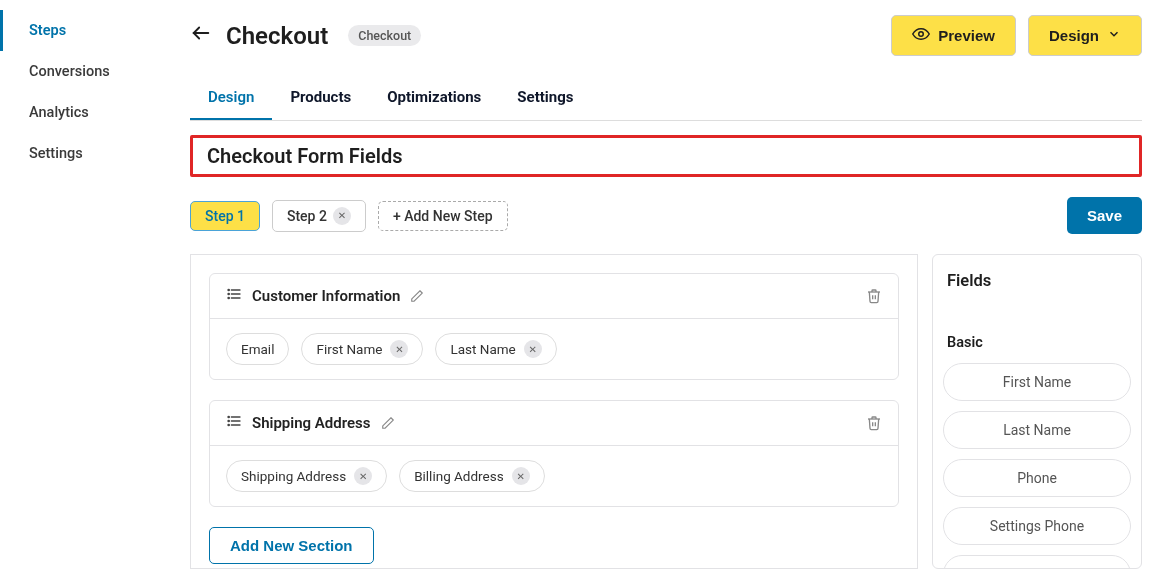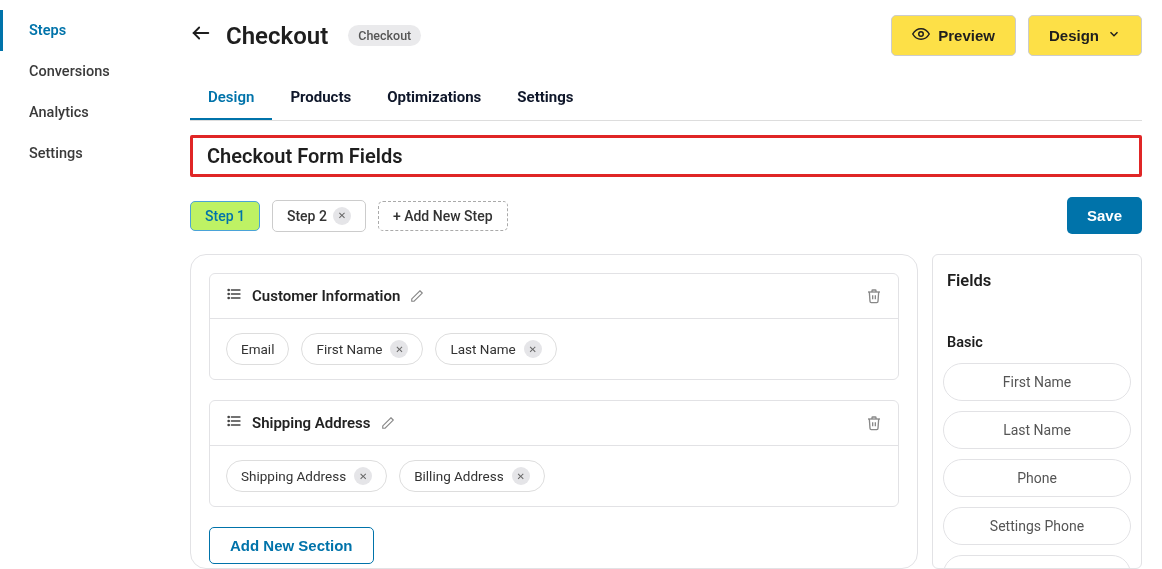--- a/index.html
+++ b/index.html
@@ -29,28 +29,28 @@
   .tab.active { color: #0073aa; border-bottom: 2.5px solid #0073aa; font-weight: 600; }
 
   
   .section-heading-wrap { display: inline-block; border: 3px solid #e02626; border-radius: 2px; padding: 6px 14px; margin-bottom: 20px; }
   .section-heading { font-size: 20px; font-weight: 600; color: #1e1e1e; }
 
   
   .step-row { display: flex; align-items: center; justify-content: space-between; margin-bottom: 20px; }
   .step-left { display: flex; gap: 12px; align-items: center; }
   .step-chip { display: inline-flex; align-items: center; gap: 6px; padding: 6px 14px; border: 1px solid #ccc; border-radius: 5px; font-size: 14px; font-weight: 500; cursor: pointer; background: #fff; color: #333; }
-  .step-chip.active { border-color: #4aa3d8; color: #0073aa; background: #bef264; }
+  .step-chip.active { border-color: #4aa3d8; color: #0073aa; background: #fde047; }
   .chip-close { display: inline-flex; align-items: center; justify-content: center; width: 18px; height: 18px; border-radius: 50%; background: #e5e5e8; color: #666; font-size: 10px; cursor: pointer; }
   .step-chip.add { border: 1.5px dashed #aaa; color: #333; font-weight: 500; }
   .save-btn { background: #0073aa; color: #fff; border: none; border-radius: 5px; padding: 10px 20px; font-size: 15px; font-weight: 600; cursor: pointer; }
 
   
   .content-row { display: flex; gap: 14px; flex: 1; min-height: 0; }
-  .sections-col { flex: 1; border: 1px solid #e2e2e5; border-radius: 16px; padding: 18px; overflow: auto; }
+  .sections-col { flex: 1; border: 1px solid #e2e2e5; border-radius: 0; padding: 18px; overflow: auto; }
   .section-box { border: 1px solid #e2e2e5; border-radius: 6px; margin-bottom: 20px; }
   .section-head { display: flex; align-items: center; gap: 10px; padding: 12px 16px; border-bottom: 1px solid #e2e2e5; font-size: 15px; font-weight: 600; color: #222; }
   .section-head .spacer { flex: 1; }
   .icon-btn { color: #888; cursor: pointer; display: inline-flex; }
   .icon-list { font-size: 16px; color: #444; }
   .section-body { padding: 14px 16px; display: flex; gap: 12px; flex-wrap: wrap; }
   .field-chip { display: inline-flex; align-items: center; gap: 8px; padding: 6px 14px; border: 1px solid #ddd; border-radius: 16px; font-size: 13.5px; color: #333; background: #fff; }
   .add-section-btn { display: inline-block; padding: 9px 20px; border: 1.5px solid #0073aa; color: #0073aa; background: #fff; border-radius: 5px; font-size: 15px; font-weight: 600; cursor: pointer; }
 
   

